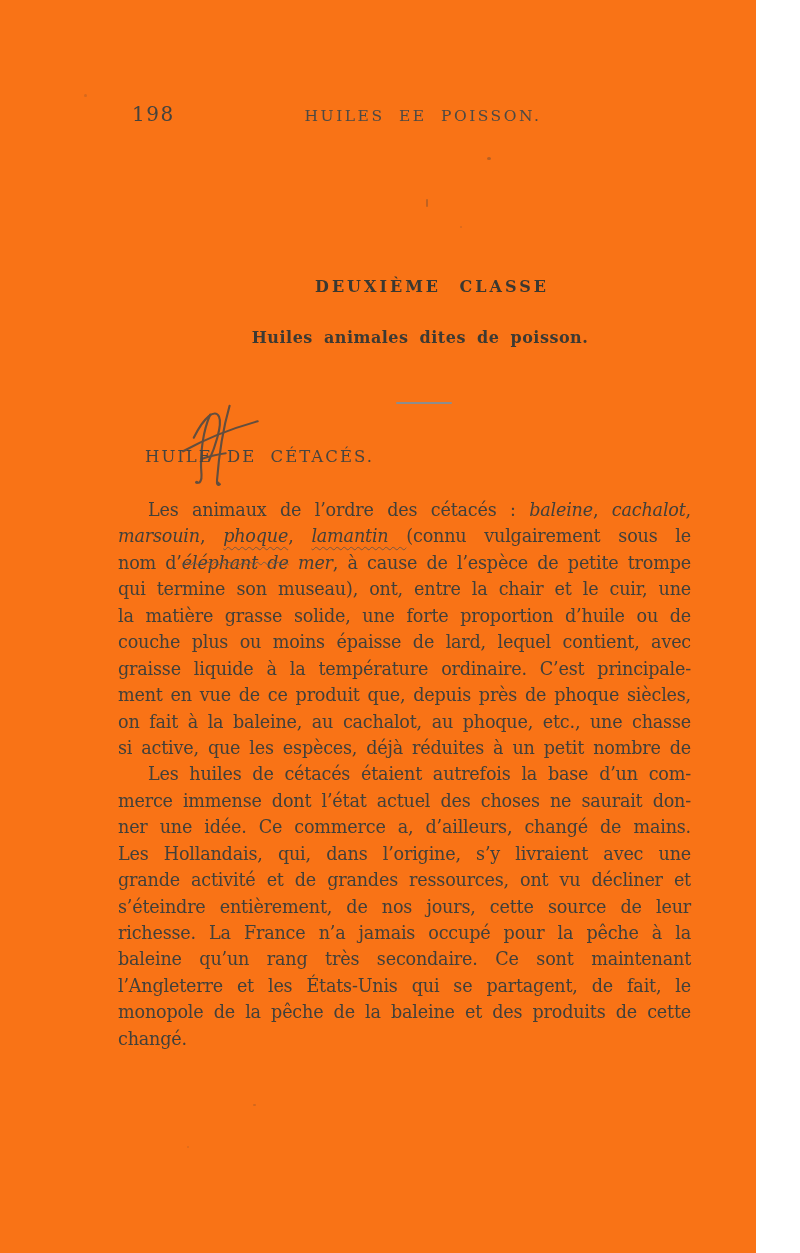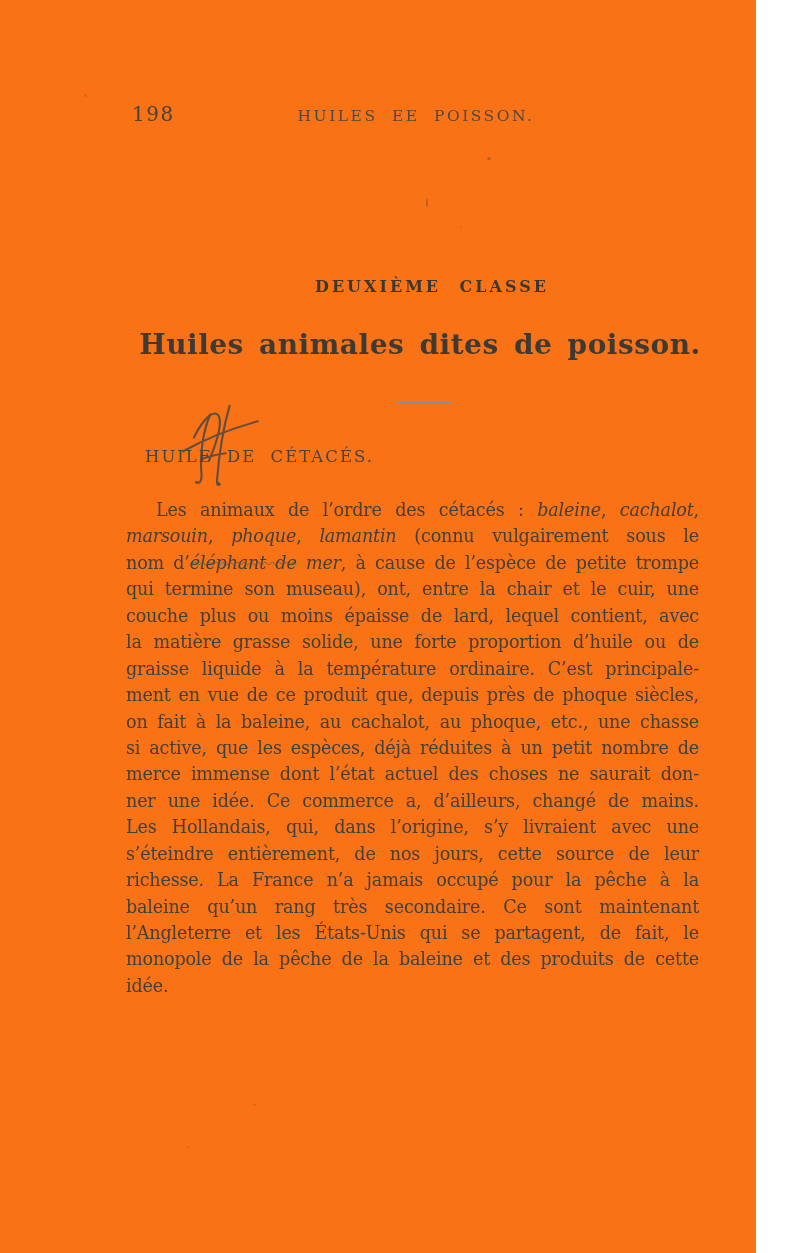--- a/index.html
+++ b/index.html
@@ -20,21 +20,21 @@
   .page-number {
     position: absolute;
     left: 132px;
     top: 102px;
     font-size: 20px;
     letter-spacing: 1.5px;
     color: #45433e;
   }
   .running-head {
     position: absolute;
-    left: 116px;
+    left: 123px;
     top: 107px;
     width: 600px;
     text-align: center;
     font-size: 15.5px;
     letter-spacing: 2.5px;
     word-spacing: 7px;
     color: #4c4944;
   }
   
   .class-heading {
@@ -49,21 +49,21 @@
     word-spacing: 10px;
     color: #3b3831;
   }
   .main-title {
     position: absolute;
     left: 120px;
     top: 328px;
     width: 600px;
     text-align: center;
     font-weight: bold;
-    font-size: 28px;
+    font-size: 16px;
     letter-spacing: 0.5px;
     word-spacing: 5px;
     color: #3d3a33;
   }
   .divider {
     position: absolute;
     left: 396px;
     top: 402px;
     width: 56px;
     height: 2px;
@@ -85,21 +85,21 @@
   .scribble {
     position: absolute;
     left: 173px;
     top: 399px;
     width: 88px;
     height: 92px;
   }
   
   .body-text {
     position: absolute;
-    left: 126px;
+    left: 118px;
     top: 497px;
     width: 573px;
     font-size: 17.6px;
     line-height: 26.45px;
     letter-spacing: -0.2px;
     color: #42403a;
   }
   .line {
     text-align: justify;
     text-align-last: justify;
@@ -109,20 +109,21 @@
   }
   .line-last {
     text-align-last: left;
     -moz-text-align-last: left;
   }
   .line-indent {
     text-indent: 30px;
   }
   .it { font-style: italic; }
   .pencil-under {
+    text-decoration: underline;
     text-decoration-style: wavy;
     text-decoration-color: rgba(82, 80, 78, 0.8);
     text-decoration-thickness: 1px;
     text-underline-offset: 4px;
   }
   .pencil-strike {
     text-decoration: line-through;
     text-decoration-style: wavy;
     text-decoration-color: rgba(90, 88, 86, 0.85);
     text-decoration-thickness: 1px;
@@ -172,30 +173,32 @@
     </g>
   </svg>
 
   <div class="section-heading">HUILE DE CÉTACÉS.</div>
 
   <div class="body-text">
       <div class="line line-indent"><span>Les animaux de l’ordre des cétacés : </span><span class="it">baleine</span><span>, </span><span class="it">cachalot</span><span>,</span></div>
       <div class="line"><span class="it">marsouin</span><span>, </span><span class="it pencil-under">phoque</span><span>, </span><span class="it pencil-under">lamantin </span><span>(connu vulgairement sous le</span></div>
       <div class="line"><span>nom d’</span><span class="it pencil-strike">éléphant de</span><span class="it"> mer</span><span>, à cause de l’espèce de petite trompe</span></div>
       <div class="line"><span>qui termine son museau), ont, entre la chair et le cuir, une</span></div>
+      <div class="line"><span>la matière grasse solide, une forte proportion d’huile ou de</span></div>
       <div class="line"><span>couche plus ou moins épaisse de lard, lequel contient, avec</span></div>
-      <div class="line"><span>la matière grasse solide, une forte proportion d’huile ou de</span></div>
       <div class="line"><span>graisse liquide à la température ordinaire. C’est principale-</span></div>
       <div class="line"><span>ment en vue de ce produit que, depuis près de phoque siècles,</span></div>
       <div class="line"><span>on fait à la baleine, au cachalot, au phoque, etc., une chasse</span></div>
       <div class="line"><span>si active, que les espèces, déjà réduites à un petit nombre de</span></div>
+      <div class="line line-indent"><span>Les huiles de cétacés étaient autrefois la base d’un com-</span></div>
       <div class="line"><span>merce immense dont l’état actuel des choses ne saurait don-</span></div>
       <div class="line"><span>ner une idée. Ce commerce a, d’ailleurs, changé de mains.</span></div>
       <div class="line"><span>Les Hollandais, qui, dans l’origine, s’y livraient avec une</span></div>
+      <div class="line"><span>grande activité et de grandes ressources, ont vu décliner et</span></div>
       <div class="line"><span>s’éteindre entièrement, de nos jours, cette source de leur</span></div>
       <div class="line"><span>richesse. La France n’a jamais occupé pour la pêche à la</span></div>
       <div class="line"><span>baleine qu’un rang très secondaire. Ce sont maintenant</span></div>
       <div class="line"><span>l’Angleterre et les États-Unis qui se partagent, de fait, le</span></div>
       <div class="line"><span>monopole de la pêche de la baleine et des produits de cette</span></div>
-      <div class="line line-last"><span>idée.</span></div>
+      <div class="line line-last"><span>changé.</span></div>
     </div>
 
 </div>
 
 </body></html>

